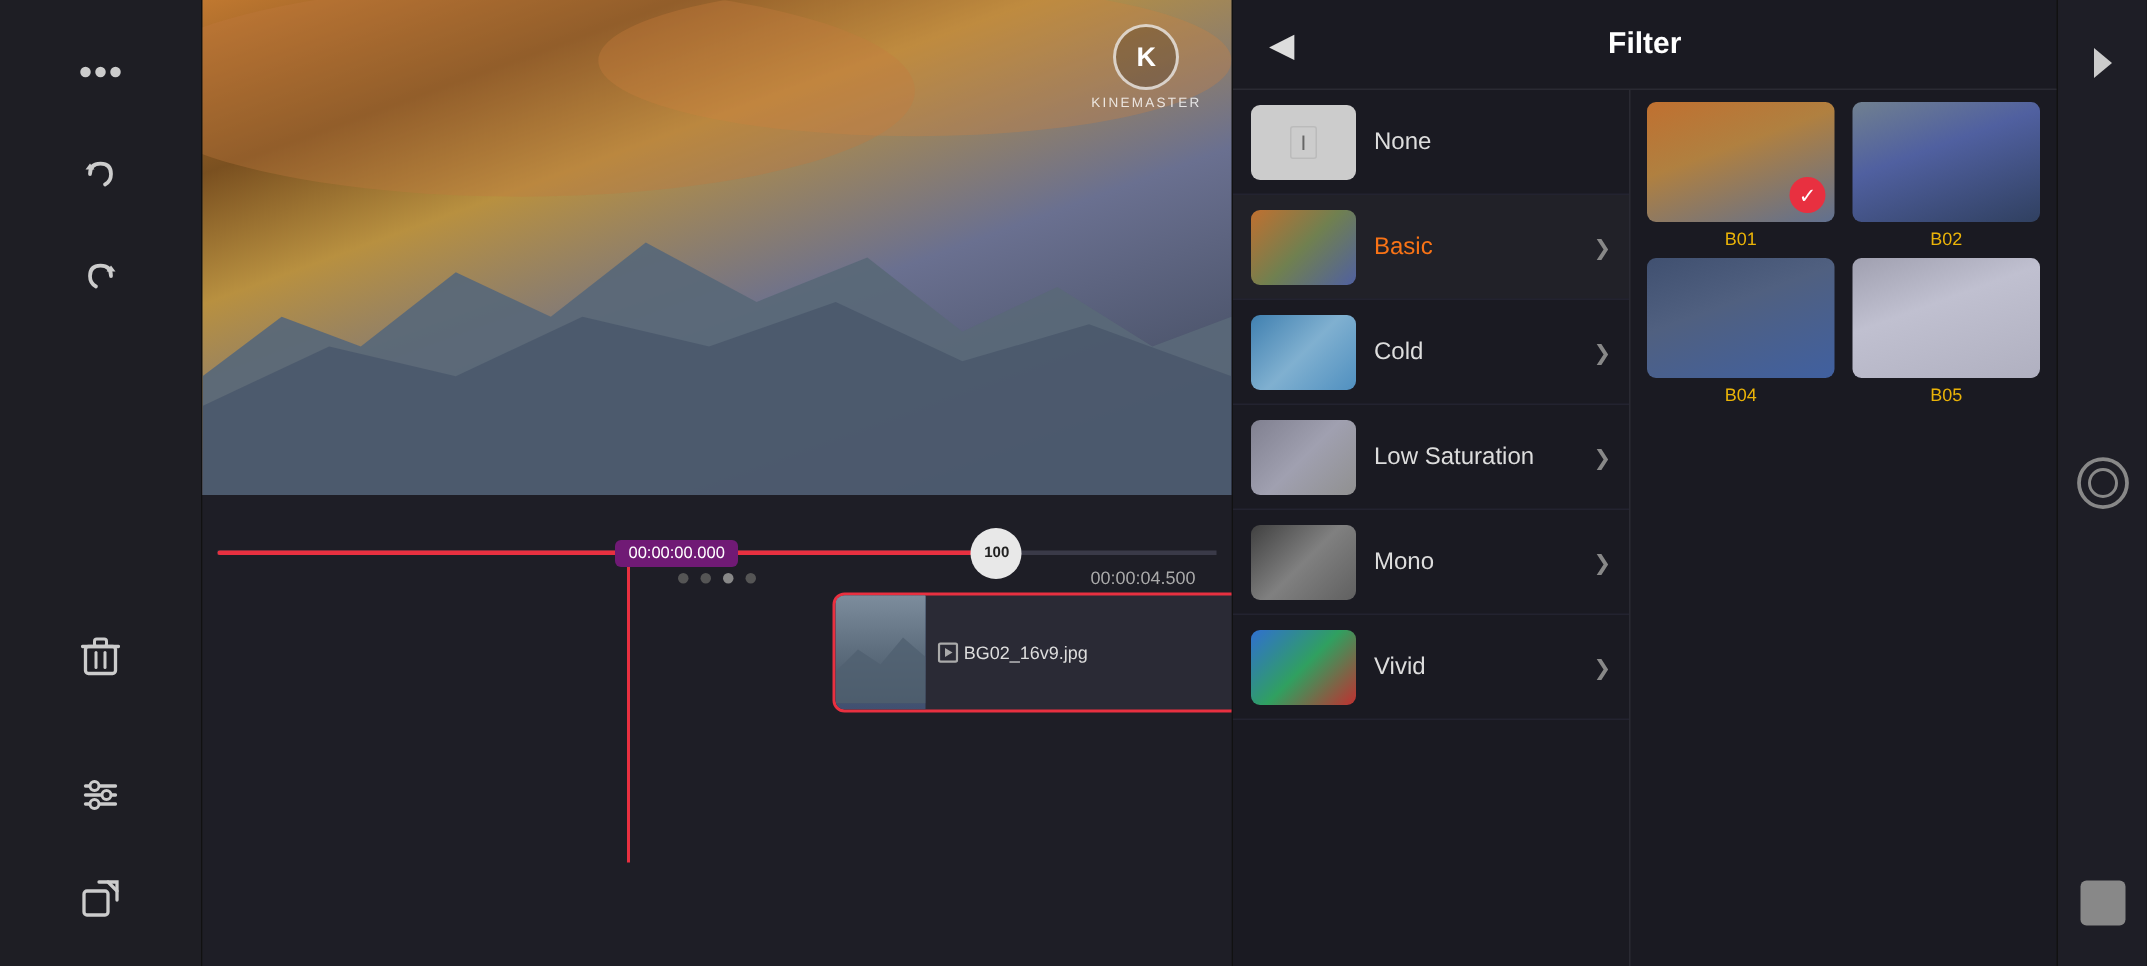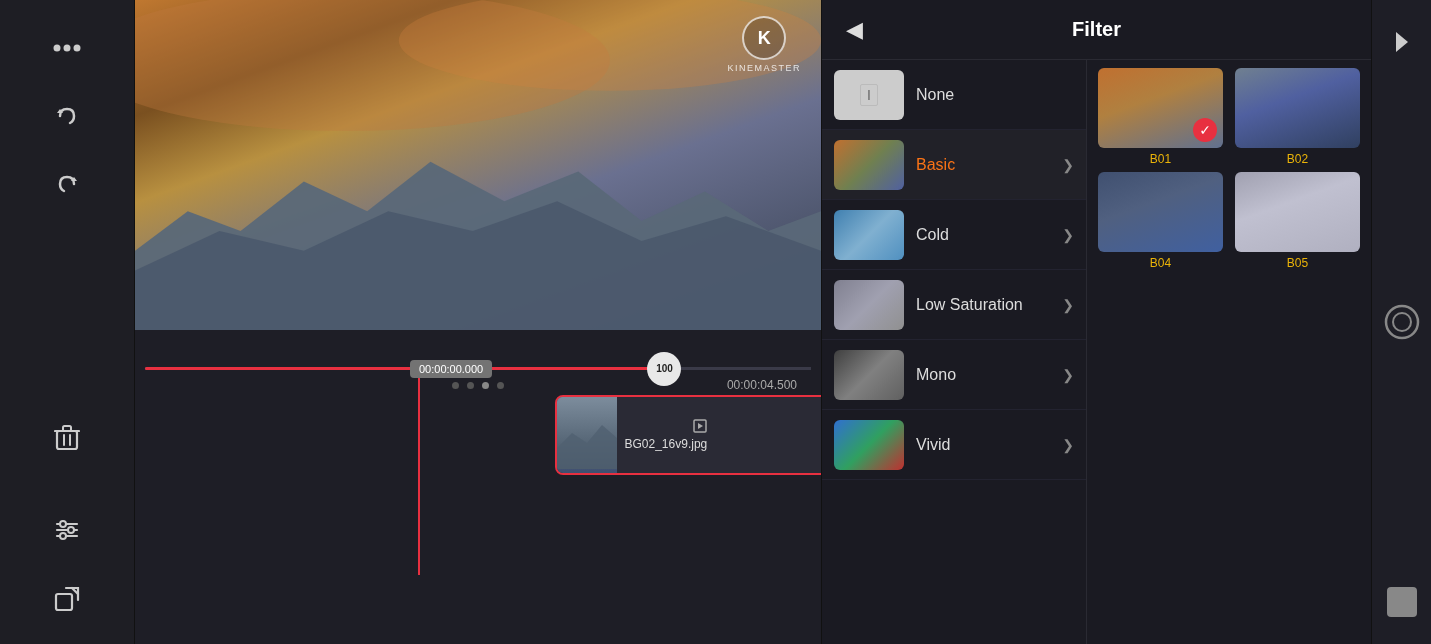--- a/index.html
+++ b/index.html
@@ -119,23 +119,22 @@
       font-size: 12px;
     }
     .track-item-name {
       font-size: 12px;
       color: #ddd;
     }
     .track-item-icon {
       color: #aaa;
       font-size: 11px;
       display: flex;
-      align-items: flex-end;
+      align-items: center;
       gap: 4px;
-      flex-direction: column;
     }
 
     
     .filter-panel {
       width: 550px;
       background: #1a1a22;
       border-left: 1px solid #111;
       display: flex;
       flex-direction: column;
       flex-shrink: 0;
@@ -417,21 +416,21 @@
       <div style="position:relative; width:100%; height:3px; background:#3a3a48;">
         <div style="position:absolute;left:0;right:22%;height:100%;background:#e83040;border-radius:2px;"></div>
         <div style="position:absolute;right:22%;top:50%;transform:translate(50%,-50%);width:34px;height:34px;background:#e8e8e8;border-radius:50%;display:flex;align-items:center;justify-content:center;font-size:10px;font-weight:bold;color:#222;z-index:2;">
           <span>100</span>
         </div>
       </div>
     </div>
 
     <div style="position:relative; padding: 4px 10px;">
 
-      <div style="position:absolute;top:-10px;left:calc(50% - 68px);background:#737373;color:white;font-size:11px;padding:3px 9px;border-radius:4px;white-space:nowrap;z-index:3;">
+      <div style="position:absolute;top:-10px;left:calc(50% - 68px);background:#701a75;color:white;font-size:11px;padding:3px 9px;border-radius:4px;white-space:nowrap;z-index:3;">
         <span>00:00:00.000</span>
       </div>
 
       <div style="position:absolute;top:8px;right:24px;color:#aaa;font-size:12px;">
         <span>00:00:04.500</span>
       </div>
 
       <div style="display:flex;justify-content:center;gap:8px;margin-bottom:6px;margin-top:8px;">
         <div style="width:7px;height:7px;background:#555;border-radius:50%;"></div>
         <div style="width:7px;height:7px;background:#555;border-radius:50%;"></div>

